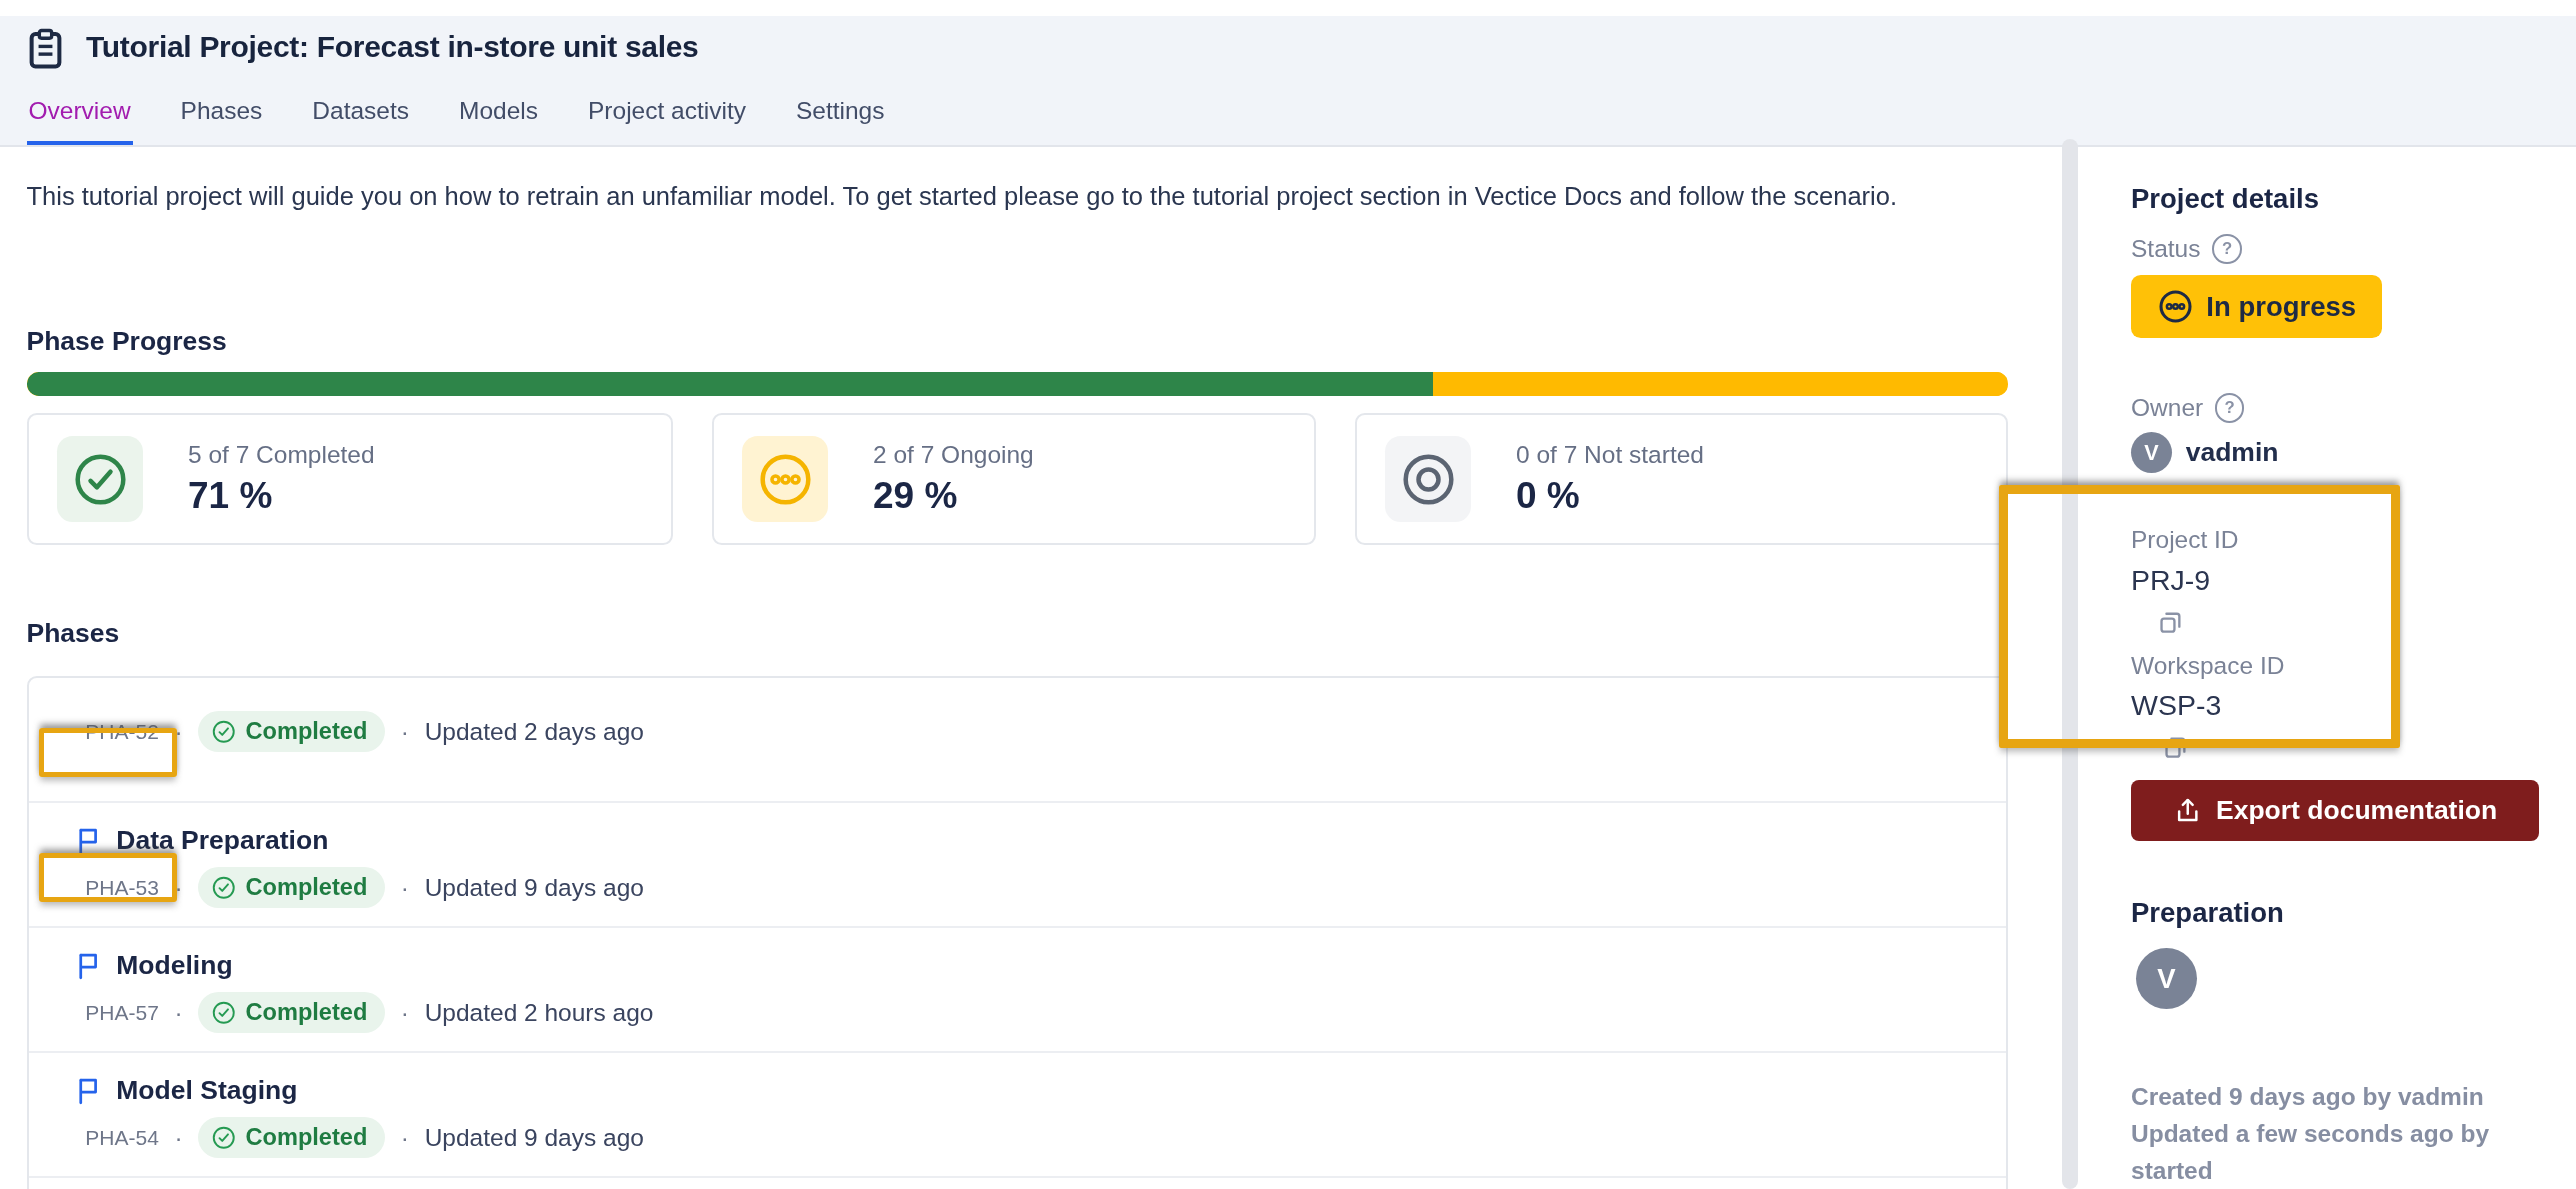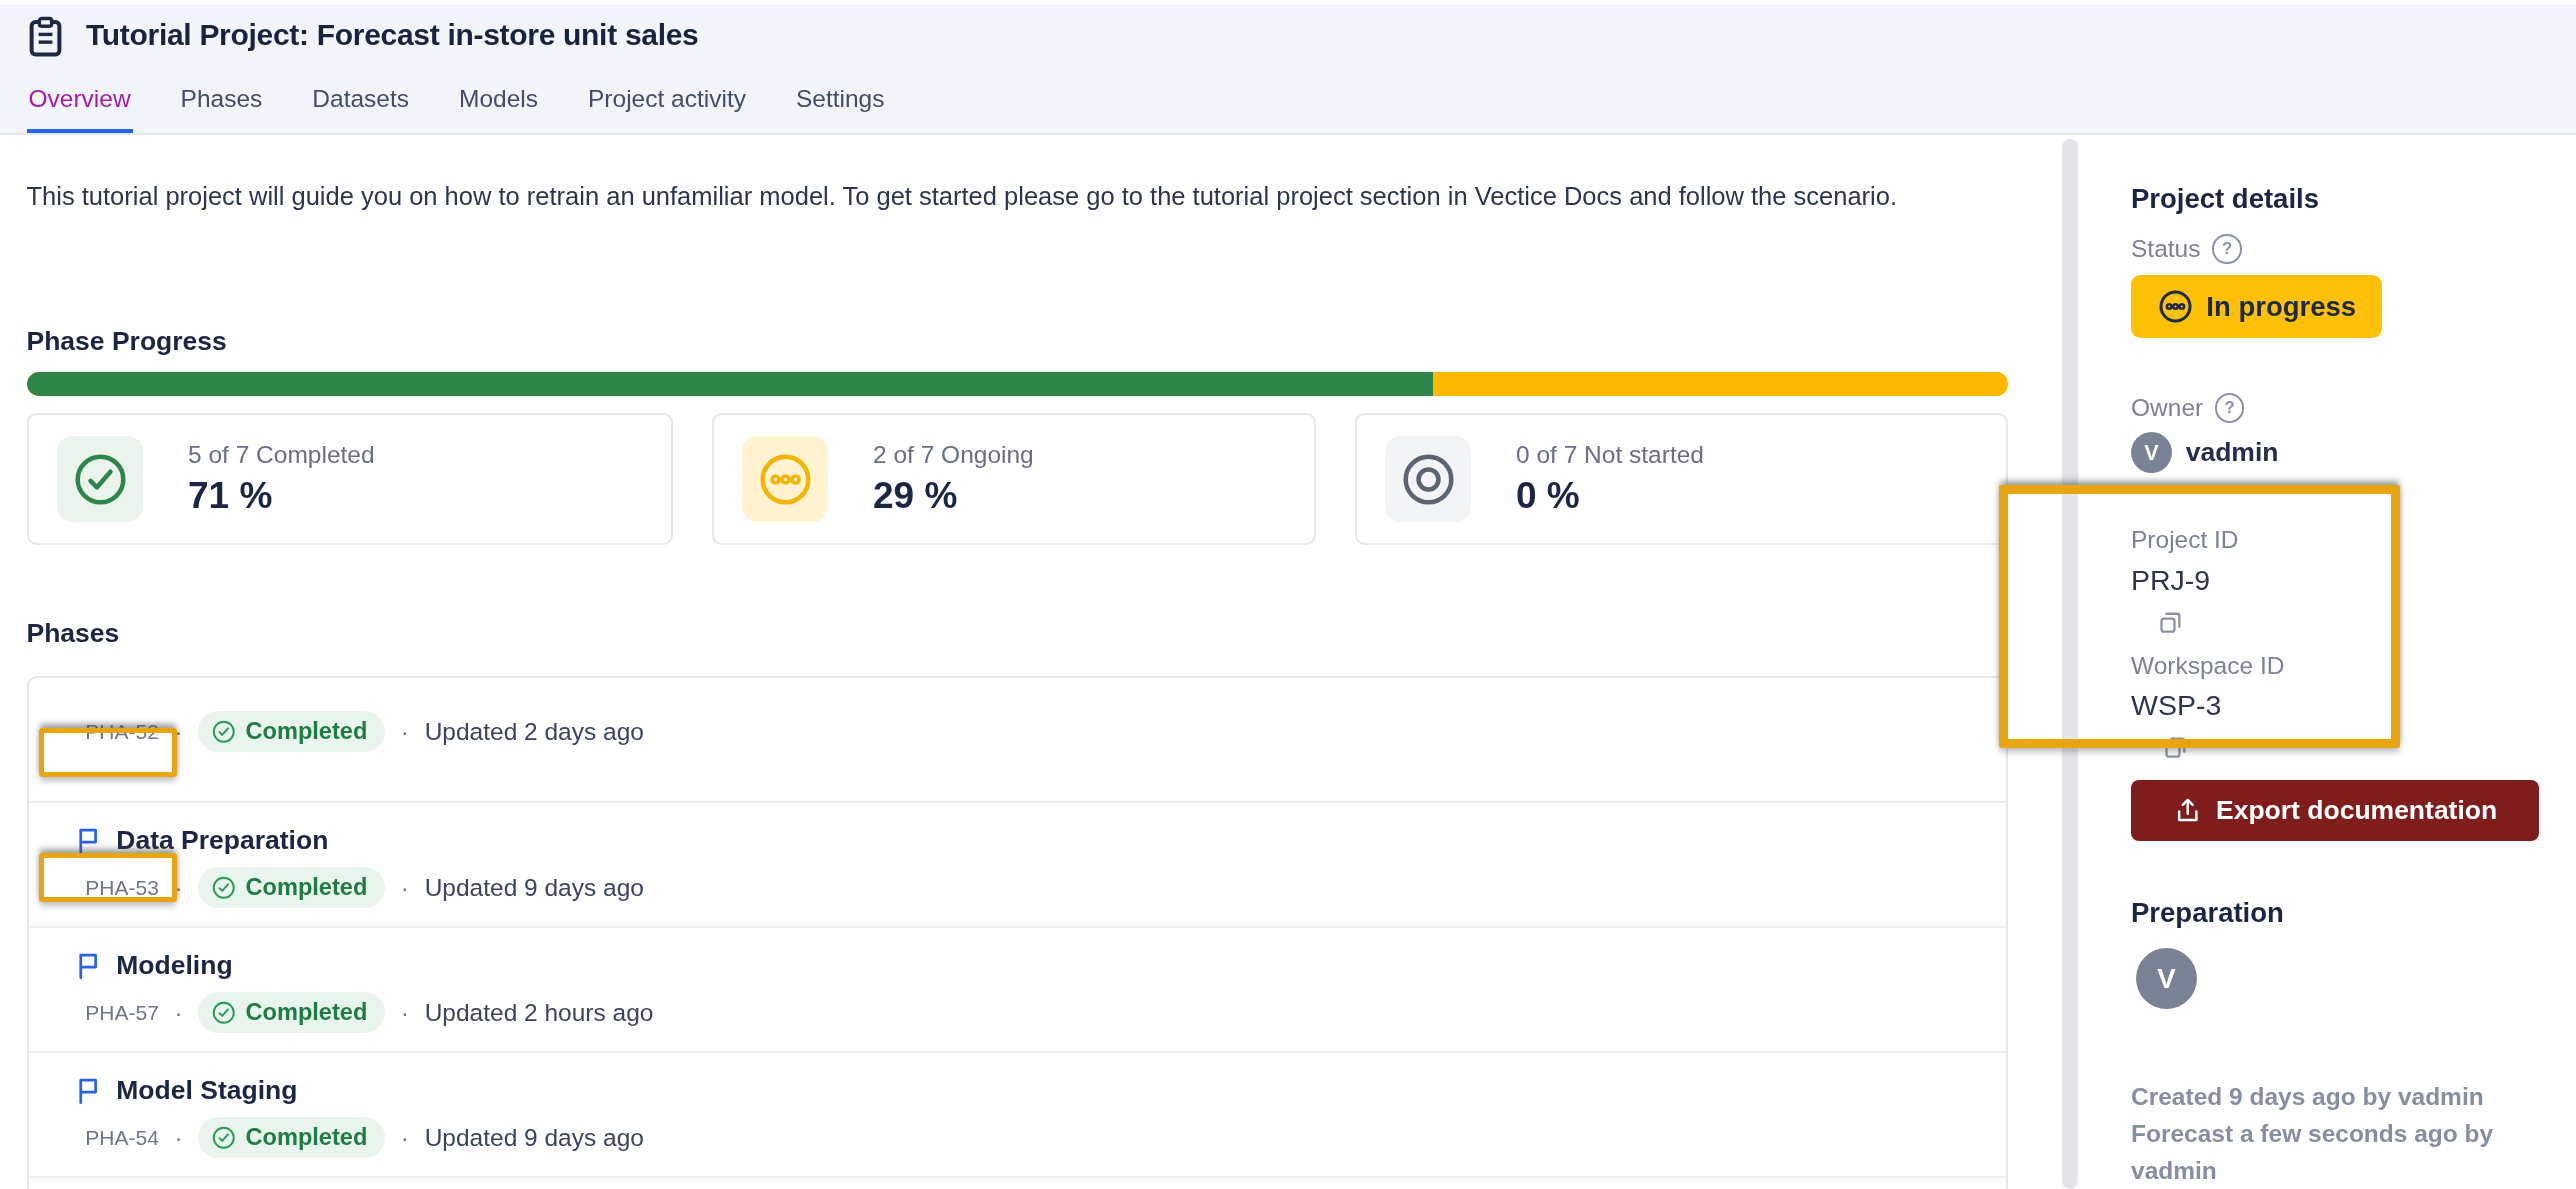--- a/index.html
+++ b/index.html
@@ -1,21 +1,21 @@
 <!DOCTYPE html>
 <html><head>
 <meta charset="utf-8">
 <style>
   html,body{margin:0;padding:0;background:#fff;}
   #page{position:relative;width:2576px;height:1190px;overflow:hidden;background:#ffffff;
         font-family:"Liberation Sans","DejaVu Sans",sans-serif;color:#1e2a44;}
   .abs{position:absolute;}
 
   
-  .header-band{left:0;top:4px;width:2576px;height:129px;background:#f1f4f9;border-bottom:2.9px solid #e2e5eb;}
+  .header-band{left:0;top:16px;width:2576px;height:129px;background:#f1f4f9;border-bottom:2.9px solid #e2e5eb;}
   .proj-title{left:86px;top:13.7px;font-size:30px;font-weight:700;color:#18243e;letter-spacing:-0.3px;}
   .title-icon{left:26.5px;top:11.8px;}
   .tabs{left:26.5px;bottom:0;display:flex;gap:46px;align-items:flex-end;}
   .tab{font-size:24.5px;color:#424d68;padding:0 2px 15.7px 2px;border-bottom:4.9px solid transparent;cursor:pointer;}
   .tab.active{color:#a21caf;border-bottom-color:#2563eb;}
 
   
   .desc{left:26.5px;top:177px;max-width:1954px;font-size:25.5px;line-height:39px;color:#2a3650;}
   .sec-heading{font-size:26.5px;font-weight:700;color:#1b2645;}
   .progress-track{left:26.5px;top:372px;width:1981px;height:23.6px;border-radius:11.8px;background:#ffba00;overflow:hidden;display:flex;}
@@ -298,21 +298,21 @@
       <path d="M5 12.5v7h14v-7" fill="none" stroke="#fff" stroke-width="2" stroke-linecap="round" stroke-linejoin="round"></path>
     </svg>
     <span class="export-label">Export documentation</span>
   </button>
 
   <div class="abs sb-heading" style="left:2131px;top:897px;">Preparation</div>
   <span class="abs avatar" style="left:2136px;top:948px;width:61px;height:61px;font-size:27.5px;">V</span>
 
   <div class="abs footer-note" style="left:2131px;top:1078px;">
     <div>Created 9 days ago by vadmin</div>
-    <div>Forecast a few seconds ago by vadmin</div>
+    <div>Updated a few seconds ago by started</div>
   </div>
 
   <div class="abs annot" style="left:39px;top:728px;width:128px;height:39px;"></div>
   <div class="abs annot" style="left:39px;top:853px;width:128px;height:39px;"></div>
   <div class="abs annot annot-big" style="left:1999px;top:485px;width:383px;height:245px;"></div>
 
 </div>
 
 
 </body></html>

